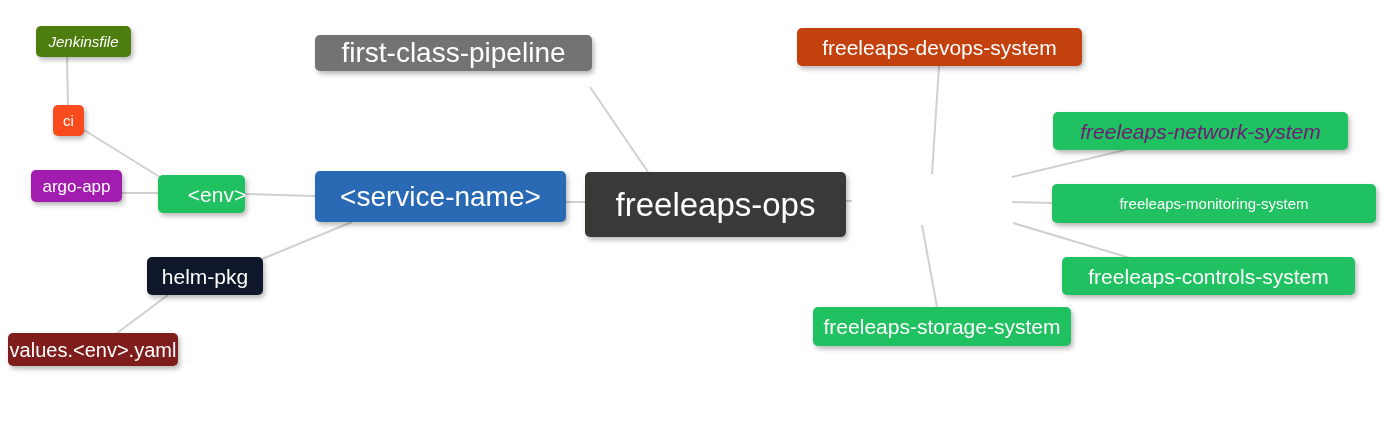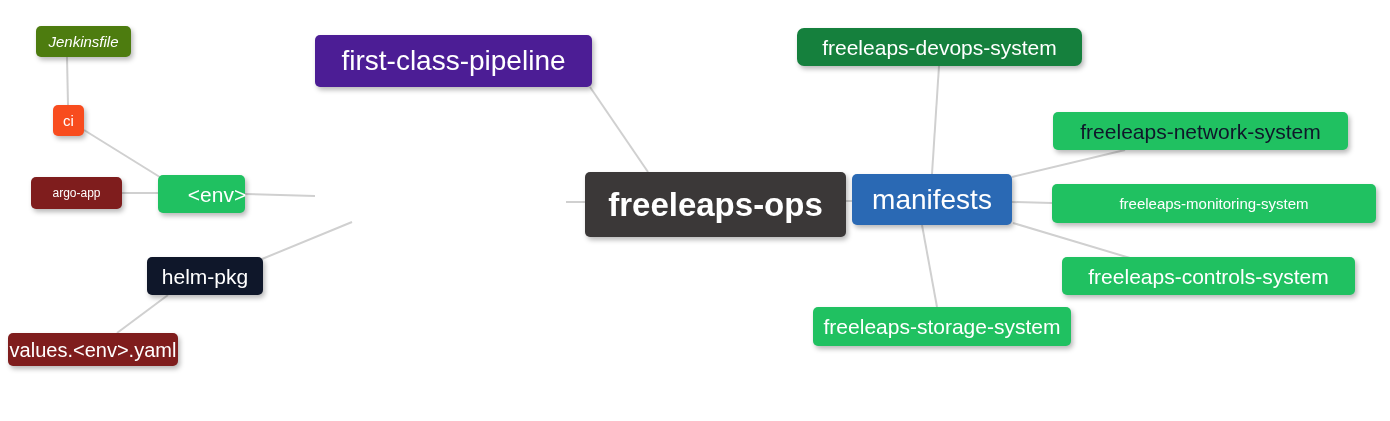--- a/index.html
+++ b/index.html
@@ -47,27 +47,27 @@
       <line x1="117" y1="333" x2="168" y2="295" stroke="#D0D0D0" stroke-width="2"></line>
       <line x1="590" y1="87" x2="648" y2="172" stroke="#D0D0D0" stroke-width="2"></line>
       <line x1="566" y1="202" x2="585" y2="202" stroke="#D0D0D0" stroke-width="2"></line>
       <line x1="846" y1="201" x2="852" y2="201" stroke="#D0D0D0" stroke-width="2"></line>
       <line x1="932" y1="174" x2="939" y2="66" stroke="#D0D0D0" stroke-width="2"></line>
       <line x1="1012" y1="177" x2="1125" y2="150" stroke="#D0D0D0" stroke-width="2"></line>
       <line x1="1012" y1="202" x2="1052" y2="203" stroke="#D0D0D0" stroke-width="2"></line>
       <line x1="1013" y1="223" x2="1130" y2="258" stroke="#D0D0D0" stroke-width="2"></line>
       <line x1="922" y1="225" x2="937" y2="307" stroke="#D0D0D0" stroke-width="2"></line>
     </svg>
-<div class="node" style="left: 585px; top: 172px; width: 261px; height: 65px; font-size: 33px; background: rgb(59, 56, 56); color: rgb(255, 255, 255); font-weight: bold;">freeleaps-ops</div>
-    <div class="node" style="left: 315px; top: 35px; width: 277px; height: 52px; font-size: 28px; background: #4c1d95; color: rgb(255, 255, 255);">first-class-pipeline</div>
-    <div class="node" style="left: 852px; top: 174px; width: 160px; height: 51px; font-size: 28px; background: rgb(42, 105, 180); color: rgb(255, 255, 255);">manifests</div>
+<div class="node" style="left: 585px; top: 172px; width: 261px; height: 65px; font-size: 33px; background: rgb(59, 56, 56); color: rgb(255, 255, 255);">freeleaps-ops</div>
+    <div class="node" style="left: 315px; top: 35px; width: 277px; height: 36px; font-size: 28px; background: #737373; color: rgb(255, 255, 255);">first-class-pipeline</div>
+    <div class="node" style="left: 315px; top: 171px; width: 251px; height: 51px; font-size: 28px; background: rgb(42, 105, 180); color: rgb(255, 255, 255);">&lt;service-name&gt;</div>
     <div class="node" style="left: 158px; top: 175px; width: 87px; height: 38px; font-size: 21px; background: rgb(32, 193, 97); color: rgb(255, 255, 255); padding-left: 31px;">&lt;env&gt;</div>
     <div class="node" style="left: 147px; top: 257px; width: 116px; height: 38px; font-size: 21px; background: #0f172a; color: rgb(255, 255, 255);">helm-pkg</div>
     <div class="node" style="left: 36px; top: 26px; width: 95px; height: 31px; font-size: 15px; background: #4d7c0f; color: rgb(255, 255, 255); font-style: italic;">Jenkinsfile</div>
     <div class="node" style="left: 53px; top: 105px; width: 31px; height: 31px; font-size: 15px; background: rgb(248, 76, 30); color: rgb(255, 255, 255);">ci</div>
-    <div class="node" style="left: 31px; top: 177px; width: 91px; height: 32px; font-size: 12px; background: #7f1d1d; color: rgb(255, 255, 255);">argo-app</div>
+    <div class="node" style="left: 31px; top: 170px; width: 91px; height: 32px; font-size: 17px; background: #a21caf; color: rgb(255, 255, 255);">argo-app</div>
     <div class="node" style="left: 8px; top: 333px; width: 170px; height: 33px; font-size: 20px; background: #7f1d1d; color: rgb(255, 255, 255);">values.&lt;env&gt;.yaml</div>
-    <div class="node" style="left: 797px; top: 28px; width: 285px; height: 38px; font-size: 21px; background: #15803d; color: rgb(255, 255, 255); border-radius: 7px;">freeleaps-devops-system</div>
-    <div class="node" style="left: 1053px; top: 112px; width: 295px; height: 38px; font-size: 21px; background: rgb(32, 193, 97); color: #0f172a;">freeleaps-network-system</div>
+    <div class="node" style="left: 797px; top: 28px; width: 285px; height: 38px; font-size: 21px; background: #c2410c; color: rgb(255, 255, 255);">freeleaps-devops-system</div>
+    <div class="node" style="left: 1053px; top: 112px; width: 295px; height: 38px; font-size: 21px; background: rgb(32, 193, 97); color: #701a75; font-style: italic;">freeleaps-network-system</div>
     <div class="node" style="left: 1052px; top: 184px; width: 324px; height: 39px; font-size: 15px; background: rgb(32, 193, 97); color: rgb(255, 255, 255);">freeleaps-monitoring-system</div>
     <div class="node" style="left: 1062px; top: 257px; width: 293px; height: 38px; font-size: 21px; background: rgb(32, 193, 97); color: rgb(255, 255, 255);">freeleaps-controls-system</div>
     <div class="node" style="left: 813px; top: 307px; width: 258px; height: 39px; font-size: 21px; background: rgb(32, 193, 97); color: rgb(255, 255, 255);">freeleaps-storage-system</div>
   </div>
 
 </body></html>

